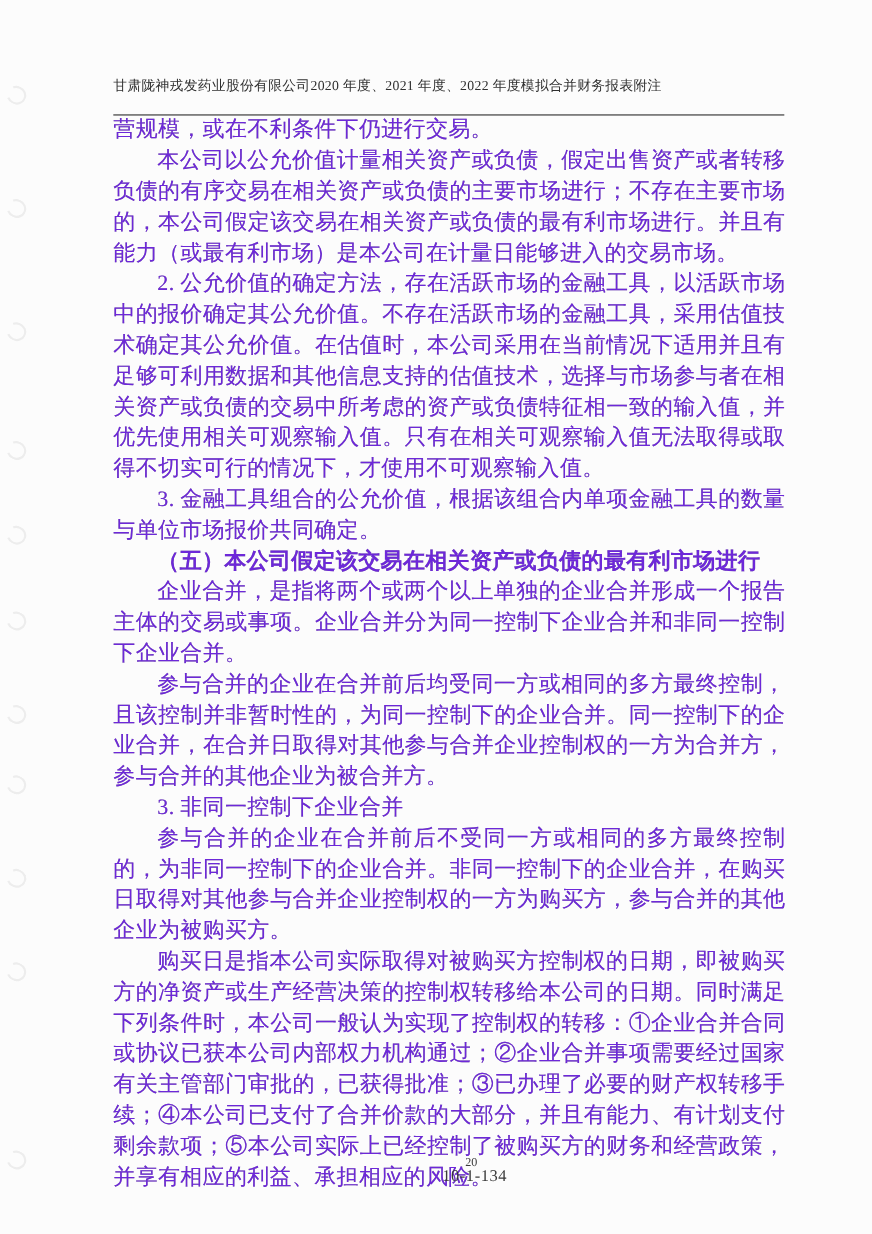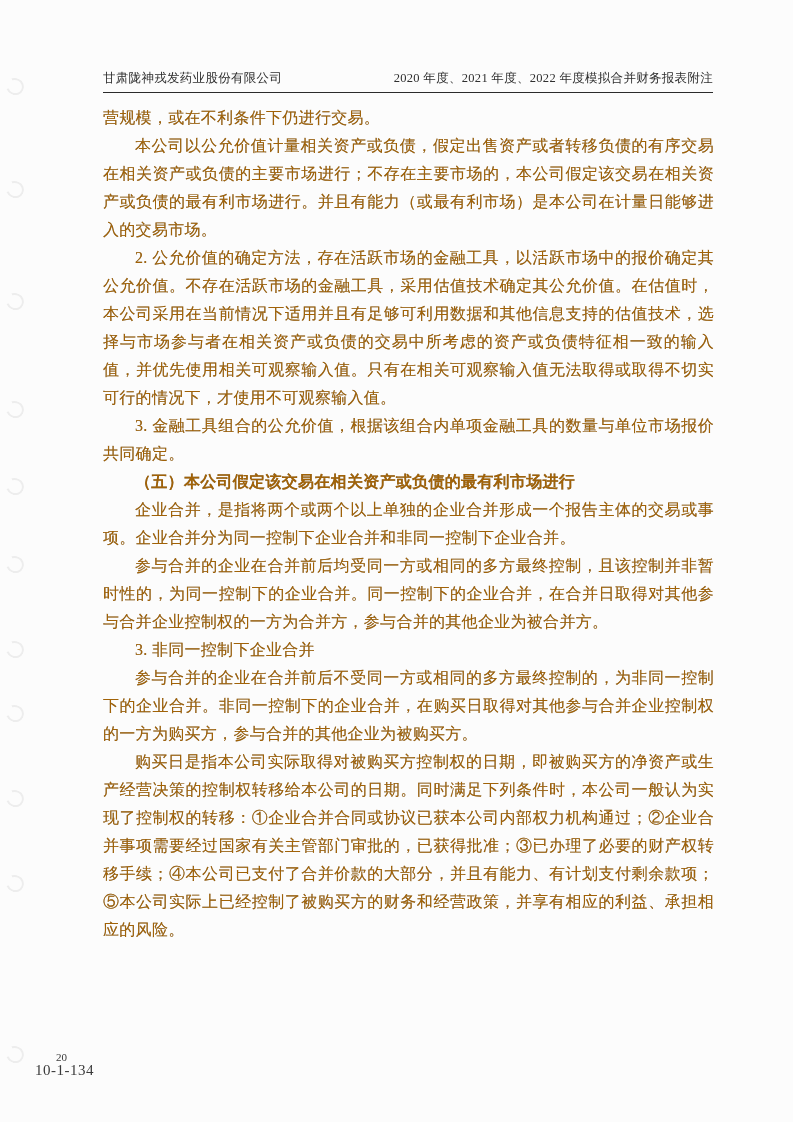--- a/index.html
+++ b/index.html
@@ -25,50 +25,49 @@
     border-left-color: transparent;
     border-radius: 50%;
     transform: rotate(25deg);
   }
   .header {
     position: absolute;
     left: 103px;
     right: 80px;
     top: 70px;
     display: flex;
-    justify-content: space-between;
     align-items: flex-end;
     border-bottom: 1.5px solid #2b2b2b;
-    padding-bottom: 5px;
+    padding-bottom: 17px;
     font-size: 12.5px;
     color: #2f2f2f;
     letter-spacing: 0.3px;
     white-space: nowrap;
   }
   .content {
     position: absolute;
     left: 103px;
     width: 611px;
     top: 104px;
-    font-size: 16px;
+    font-size: 20px;
     line-height: 28px;
-    color: #a16207;
+    color: #6d28d9;
     text-align: justify;
     letter-spacing: 0.3px;
     text-shadow: 0 0 0.5px rgba(40,40,40,0.45);
   }
   .content p { margin: 0; text-indent: 2em; }
   .content p.continuation { text-indent: 0; }
   .content p.heading { font-weight: bold; }
   .footer {
     position: absolute;
     left: 0;
     right: 0;
     top: 1062px;
-    text-align: left;
+    text-align: center;
     font-size: 15px;
     color: #3a3a3a;
   }
   .page-code {
     position: relative;
     display: inline-block;
     transform: translateX(35px);
     letter-spacing: 0.5px;
   }
   .stamp {

